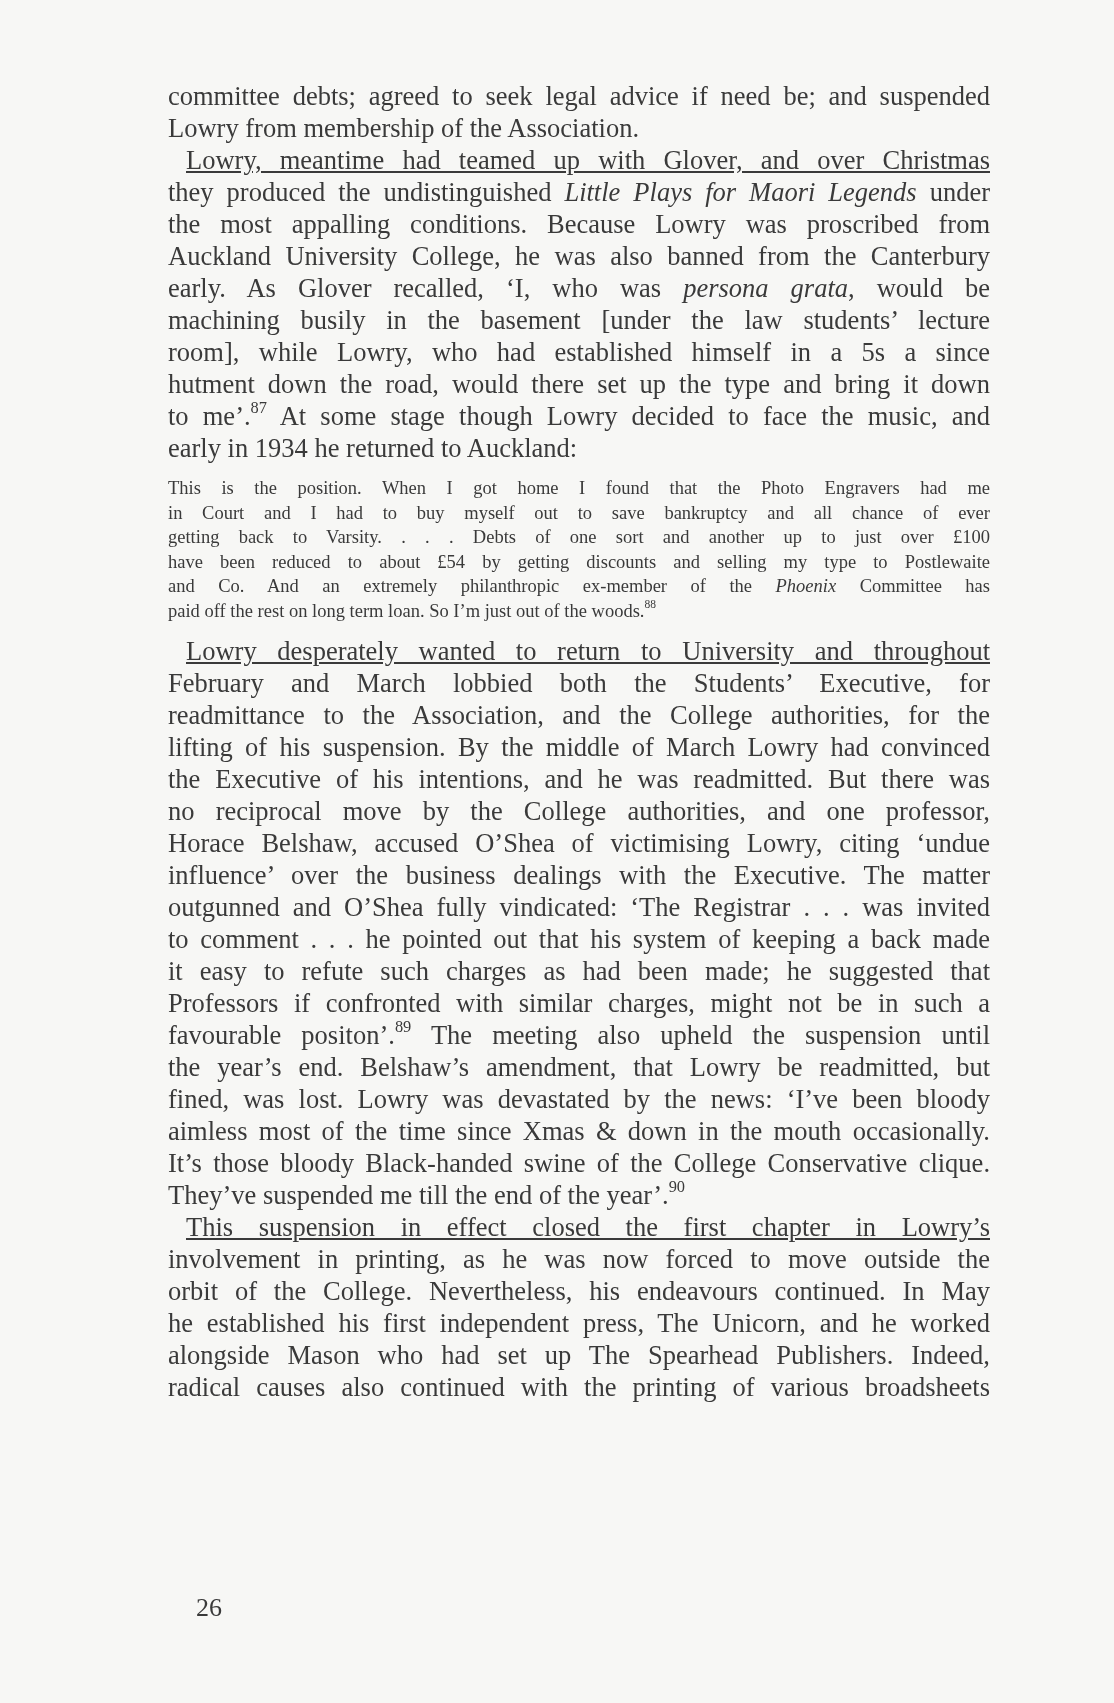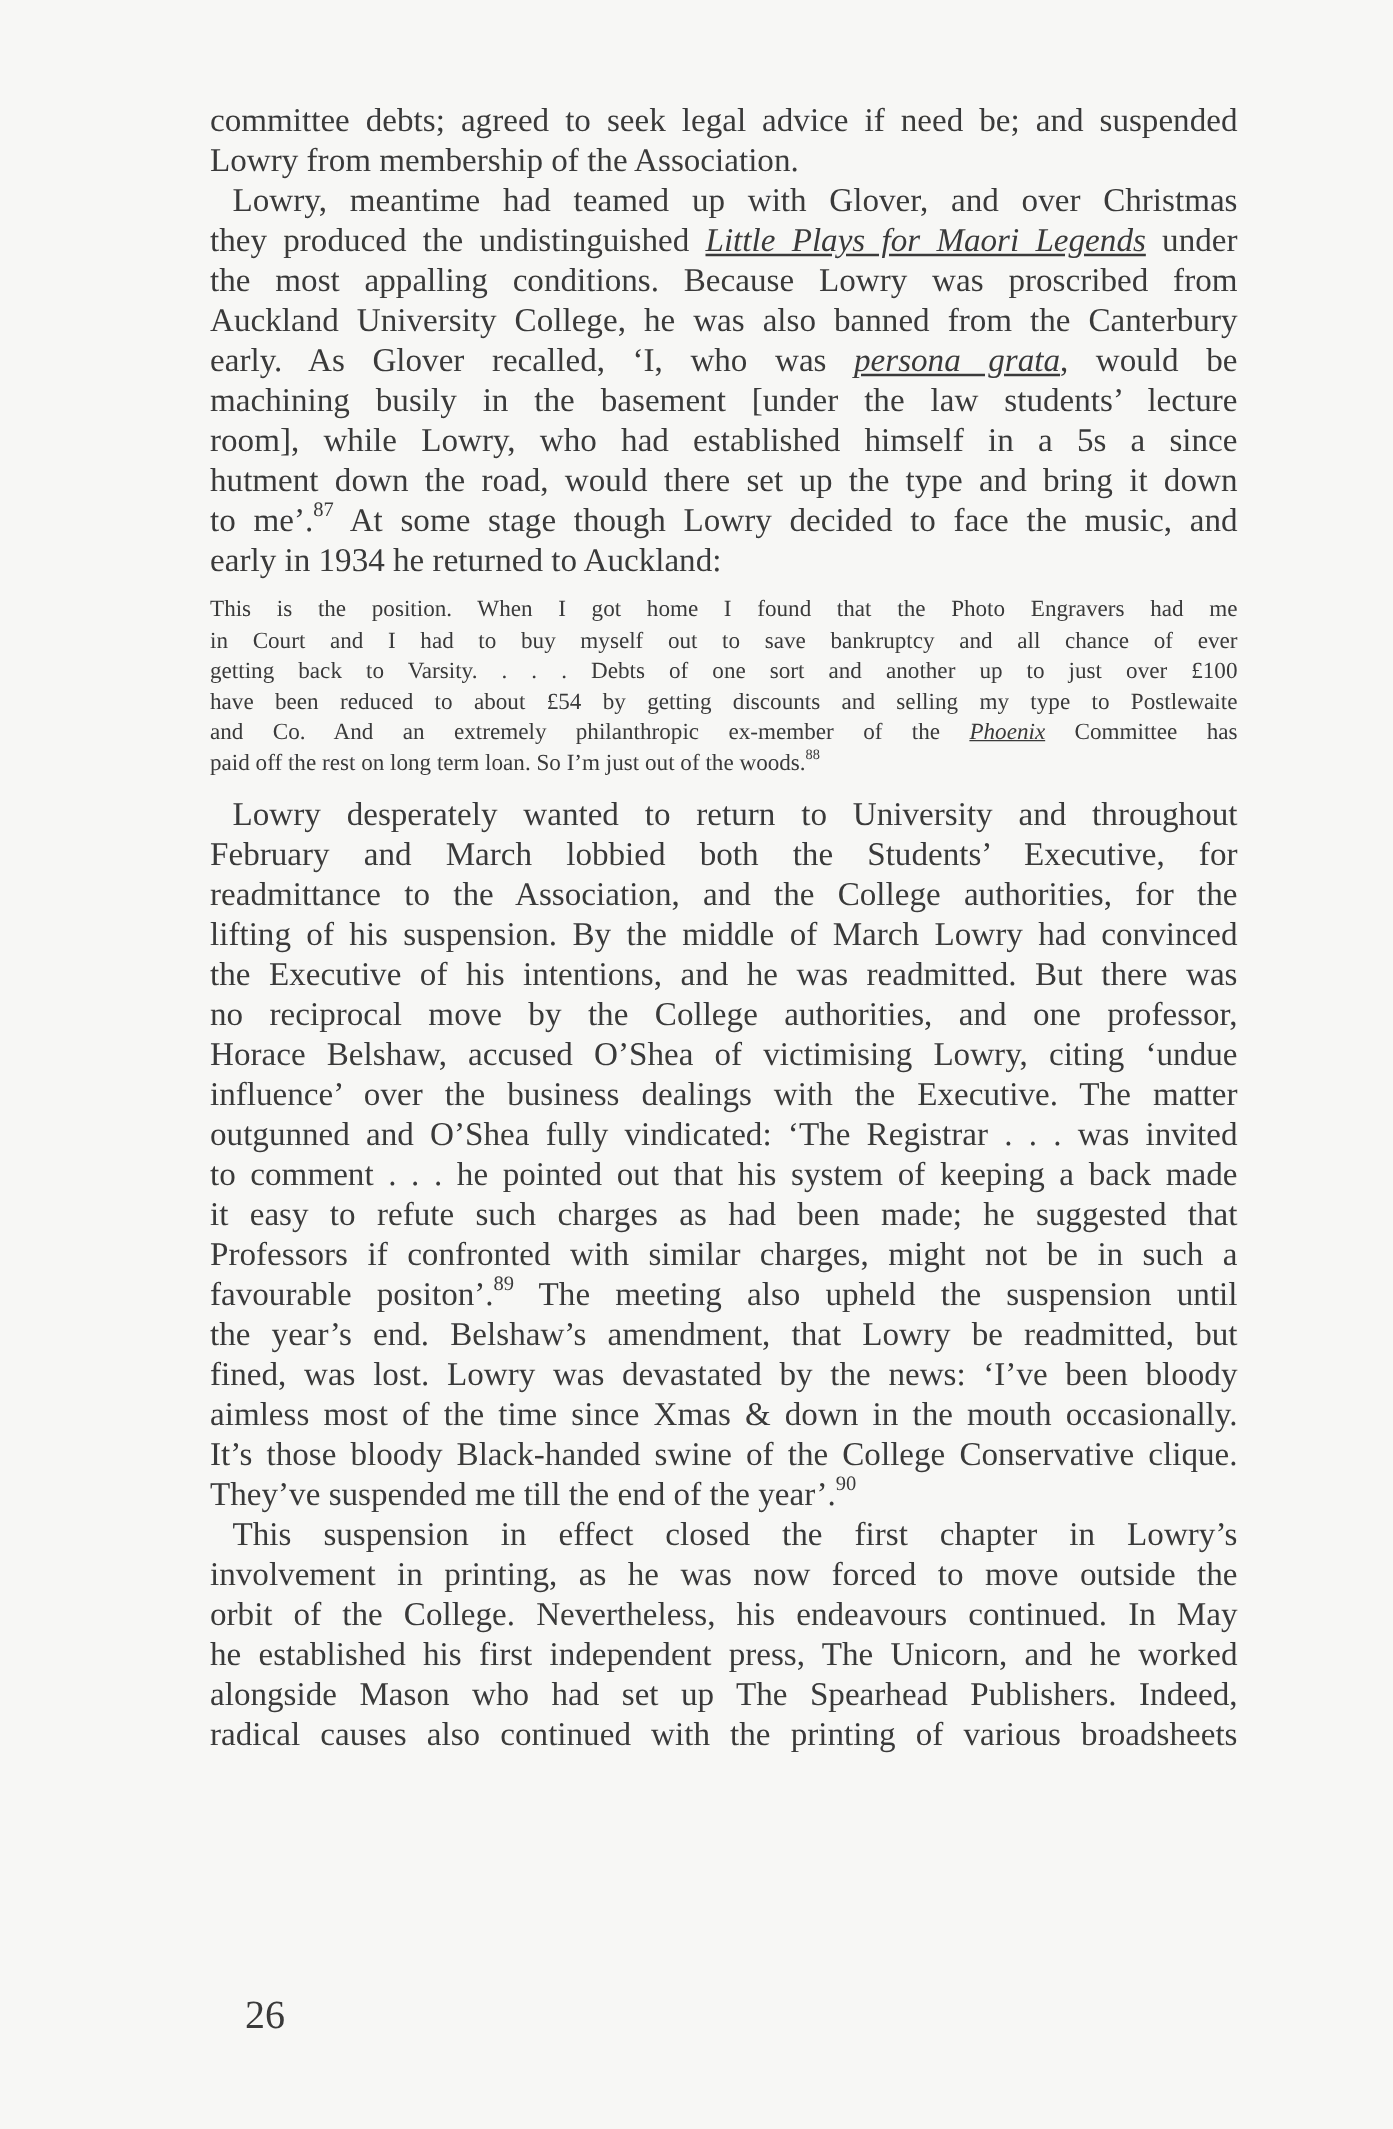--- a/index.html
+++ b/index.html
@@ -19,38 +19,38 @@
     .body-line {
       font-size: 26.5px;
       line-height: 32px;
       height: 32px;
       white-space: nowrap;
       text-align: justify;
       text-align-last: justify;
       display: block;
     }
     .body-line.last { text-align-last: left; }
-    .body-line.indent { padding-left: 18px; }
+    .body-line.indent { padding-left: 18px; text-decoration: underline; }
     .quote { margin-top: 12px; margin-bottom: 12px; }
     .quote-line {
       font-size: 18.5px;
       line-height: 24.5px;
       height: 24.5px;
       white-space: nowrap;
       text-align: justify;
       text-align-last: justify;
       display: block;
     }
     .quote-line.last { text-align-last: left; }
     sup { font-size: 0.62em; line-height: 0; vertical-align: 0.75em; }
-    em { font-style: italic; text-decoration: underline; }
+    em { font-style: italic; }
     .page-number {
       position: absolute;
       left: 196px; top: 1593px;
-      font-size: 32px;
+      font-size: 26px;
       color: #3a3a3a;
     }
   </style>
 </head>
 <body>
 
 <div class="page" id="page-body">
     <div>
       <span class="body-line"><span>committee debts; agreed to seek legal advice if need be; and suspended</span></span>
       <span class="body-line last"><span>Lowry from membership of the Association.</span></span>

